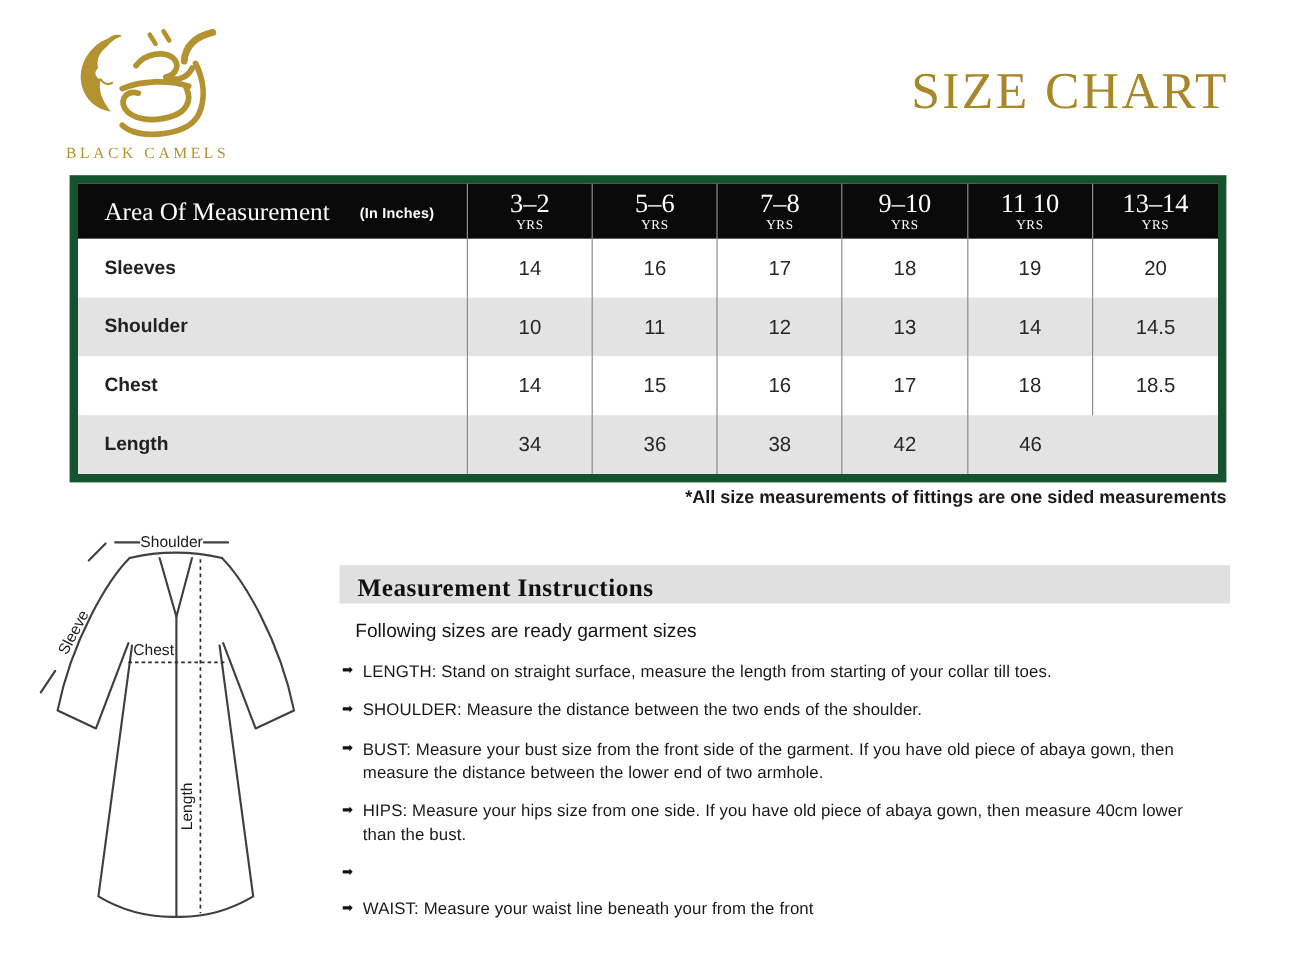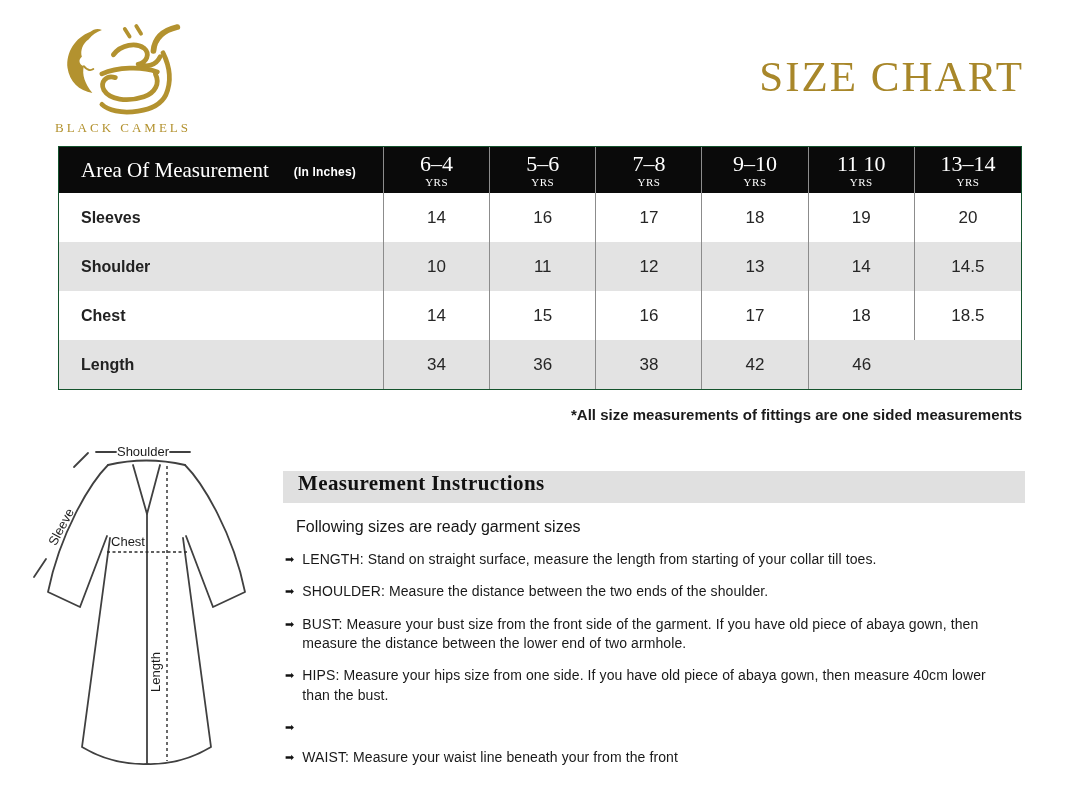--- a/index.html
+++ b/index.html
@@ -17,21 +17,21 @@
   }
   .page-title{
     position:absolute;right:56px;top:52px;
     font-family:"Liberation Serif",serif;font-size:43px;letter-spacing:2px;
     color:#a8872a;white-space:nowrap;
   }
 
   
   .size-table{
     position:absolute;left:58px;top:146px;width:964px;
-    border:1px solid #14532d;box-sizing:border-box;
+    border:7px solid #14532d;box-sizing:border-box;
   }
   .t-row{display:grid;grid-template-columns:325px repeat(6,1fr);}
   .t-row.head{background:#0a0a0a;color:#ffffff;height:46px;}
   .t-row.body{height:49px;background:#ffffff;}
   .t-row.body.alt{background:#e3e3e3;}
   .cell{
     border-right:1px solid #8c8c8c;display:flex;align-items:center;justify-content:center;
     box-sizing:border-box;
   }
   .cell:last-child{border-right:none;}
@@ -51,21 +51,21 @@
   .footnote{
     position:absolute;left:58px;top:406px;width:964px;text-align:right;
     font-weight:bold;font-size:15px;color:#1b1b1b;
   }
 
   
   .diagram{position:absolute;left:30px;top:437px;}
 
   
   .instructions{position:absolute;left:283px;top:471px;width:742px;}
-  .instr-band{background:#e0e0e0;height:32px;display:flex;align-items:flex-start;}
+  .instr-band{background:#e0e0e0;height:32px;display:flex;align-items:flex-end;}
   .instr-heading{
     font-family:"Liberation Serif",serif;font-size:21px;font-weight:600;
     letter-spacing:.4px;color:#111;padding-left:15px;
   }
   .instr-intro{margin:15px 0 14px 13px;font-size:16px;color:#161616;}
   .instr-list{list-style:none;margin:0;padding:0 0 0 2px;}
   .instr-list li{
     display:flex;align-items:flex-start;margin-bottom:13px;
     font-size:14px;line-height:1.38;color:#191919;letter-spacing:.1px;
   }
@@ -98,21 +98,21 @@
 
   <div class="page-title">SIZE CHART</div>
 
   <div class="size-table">
     <div class="t-row head">
       <div class="cell first">
         <span>Area Of Measurement</span>
         <span class="unit">(In Inches)</span>
       </div>
       <div class="cell size-col">
-        <div class="size-num">6–4</div>
+        <div class="size-num">3–2</div>
         <div class="size-yrs">YRS</div>
       </div>
       <div class="cell size-col">
         <div class="size-num">5–6</div>
         <div class="size-yrs">YRS</div>
       </div>
       <div class="cell size-col">
         <div class="size-num">7–8</div>
         <div class="size-yrs">YRS</div>
       </div>

